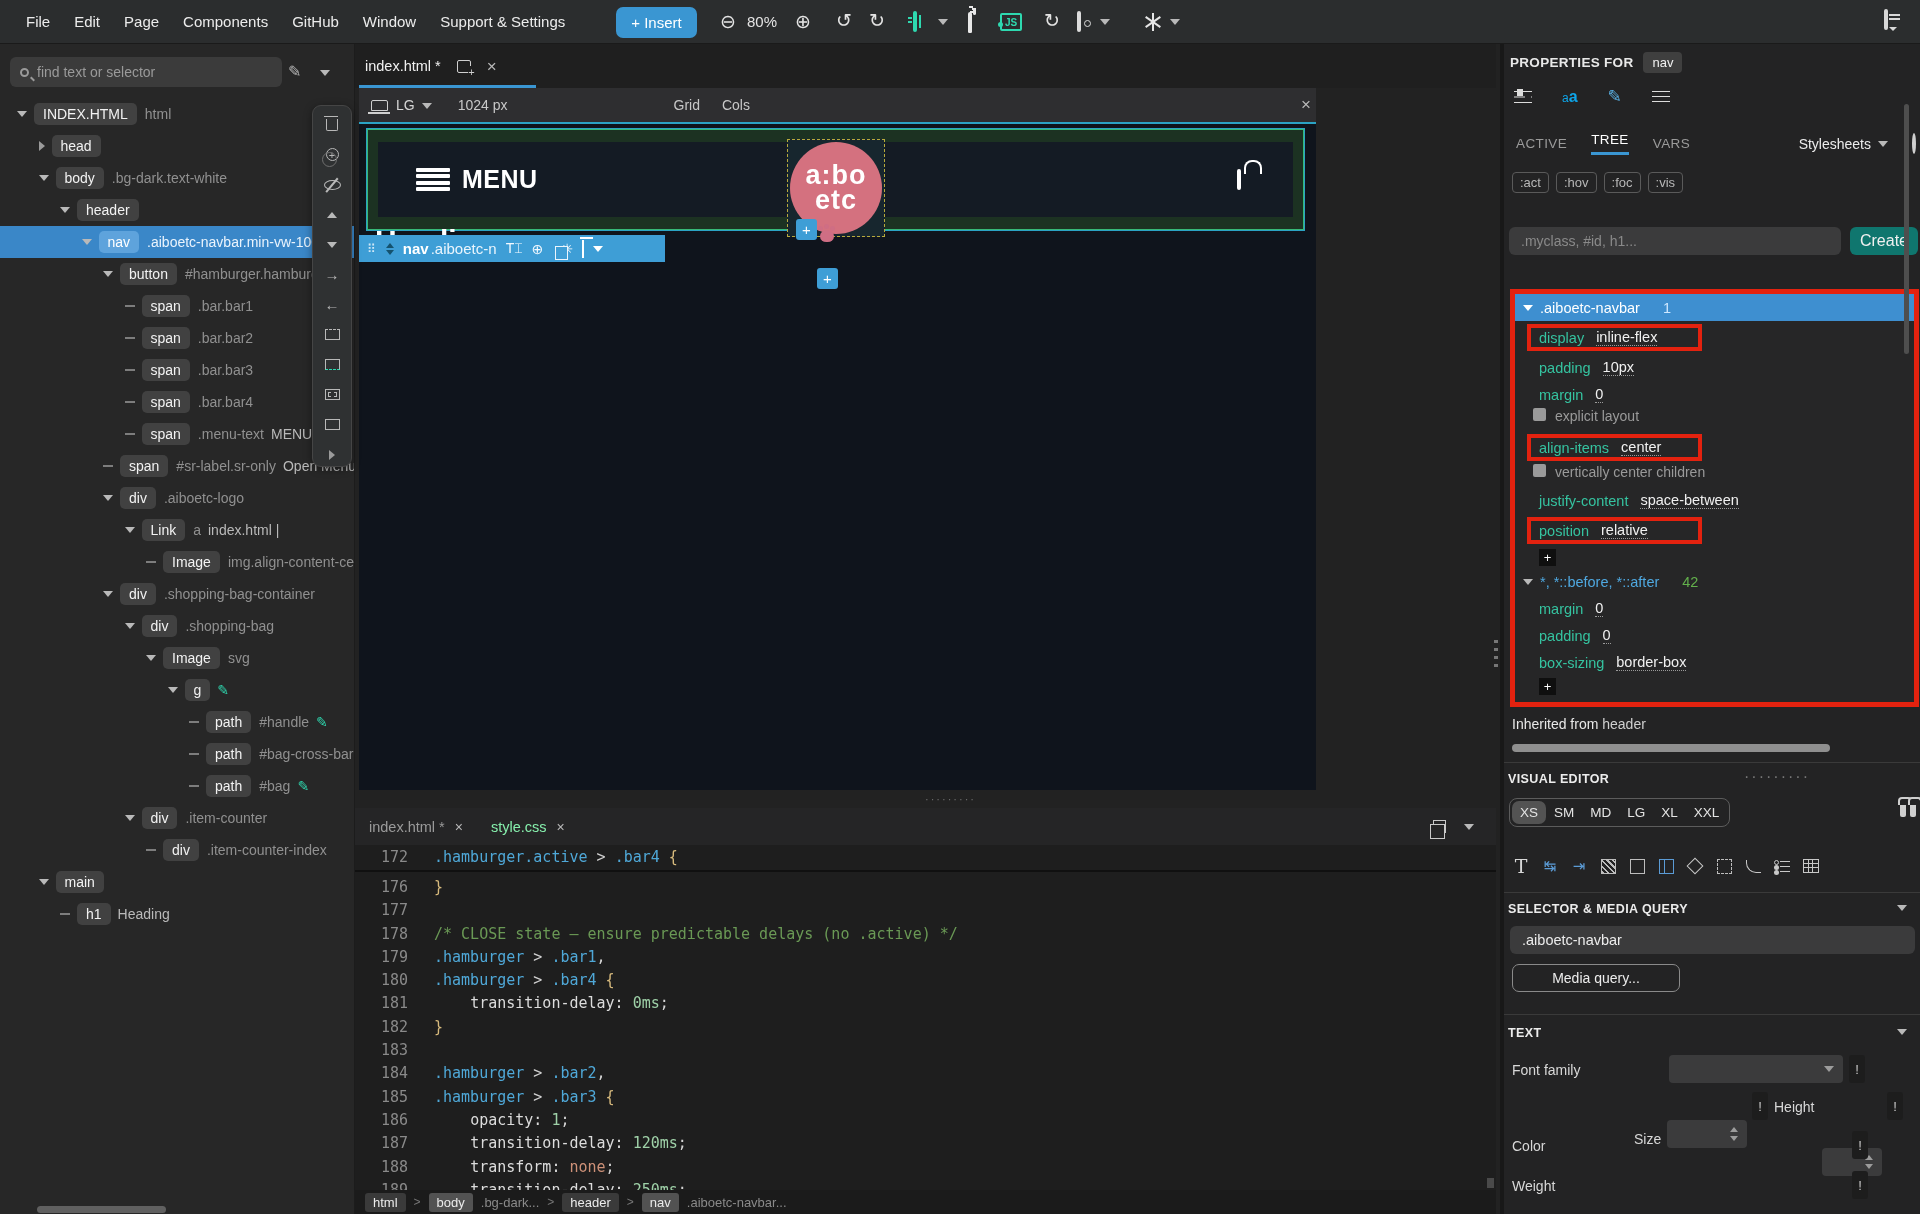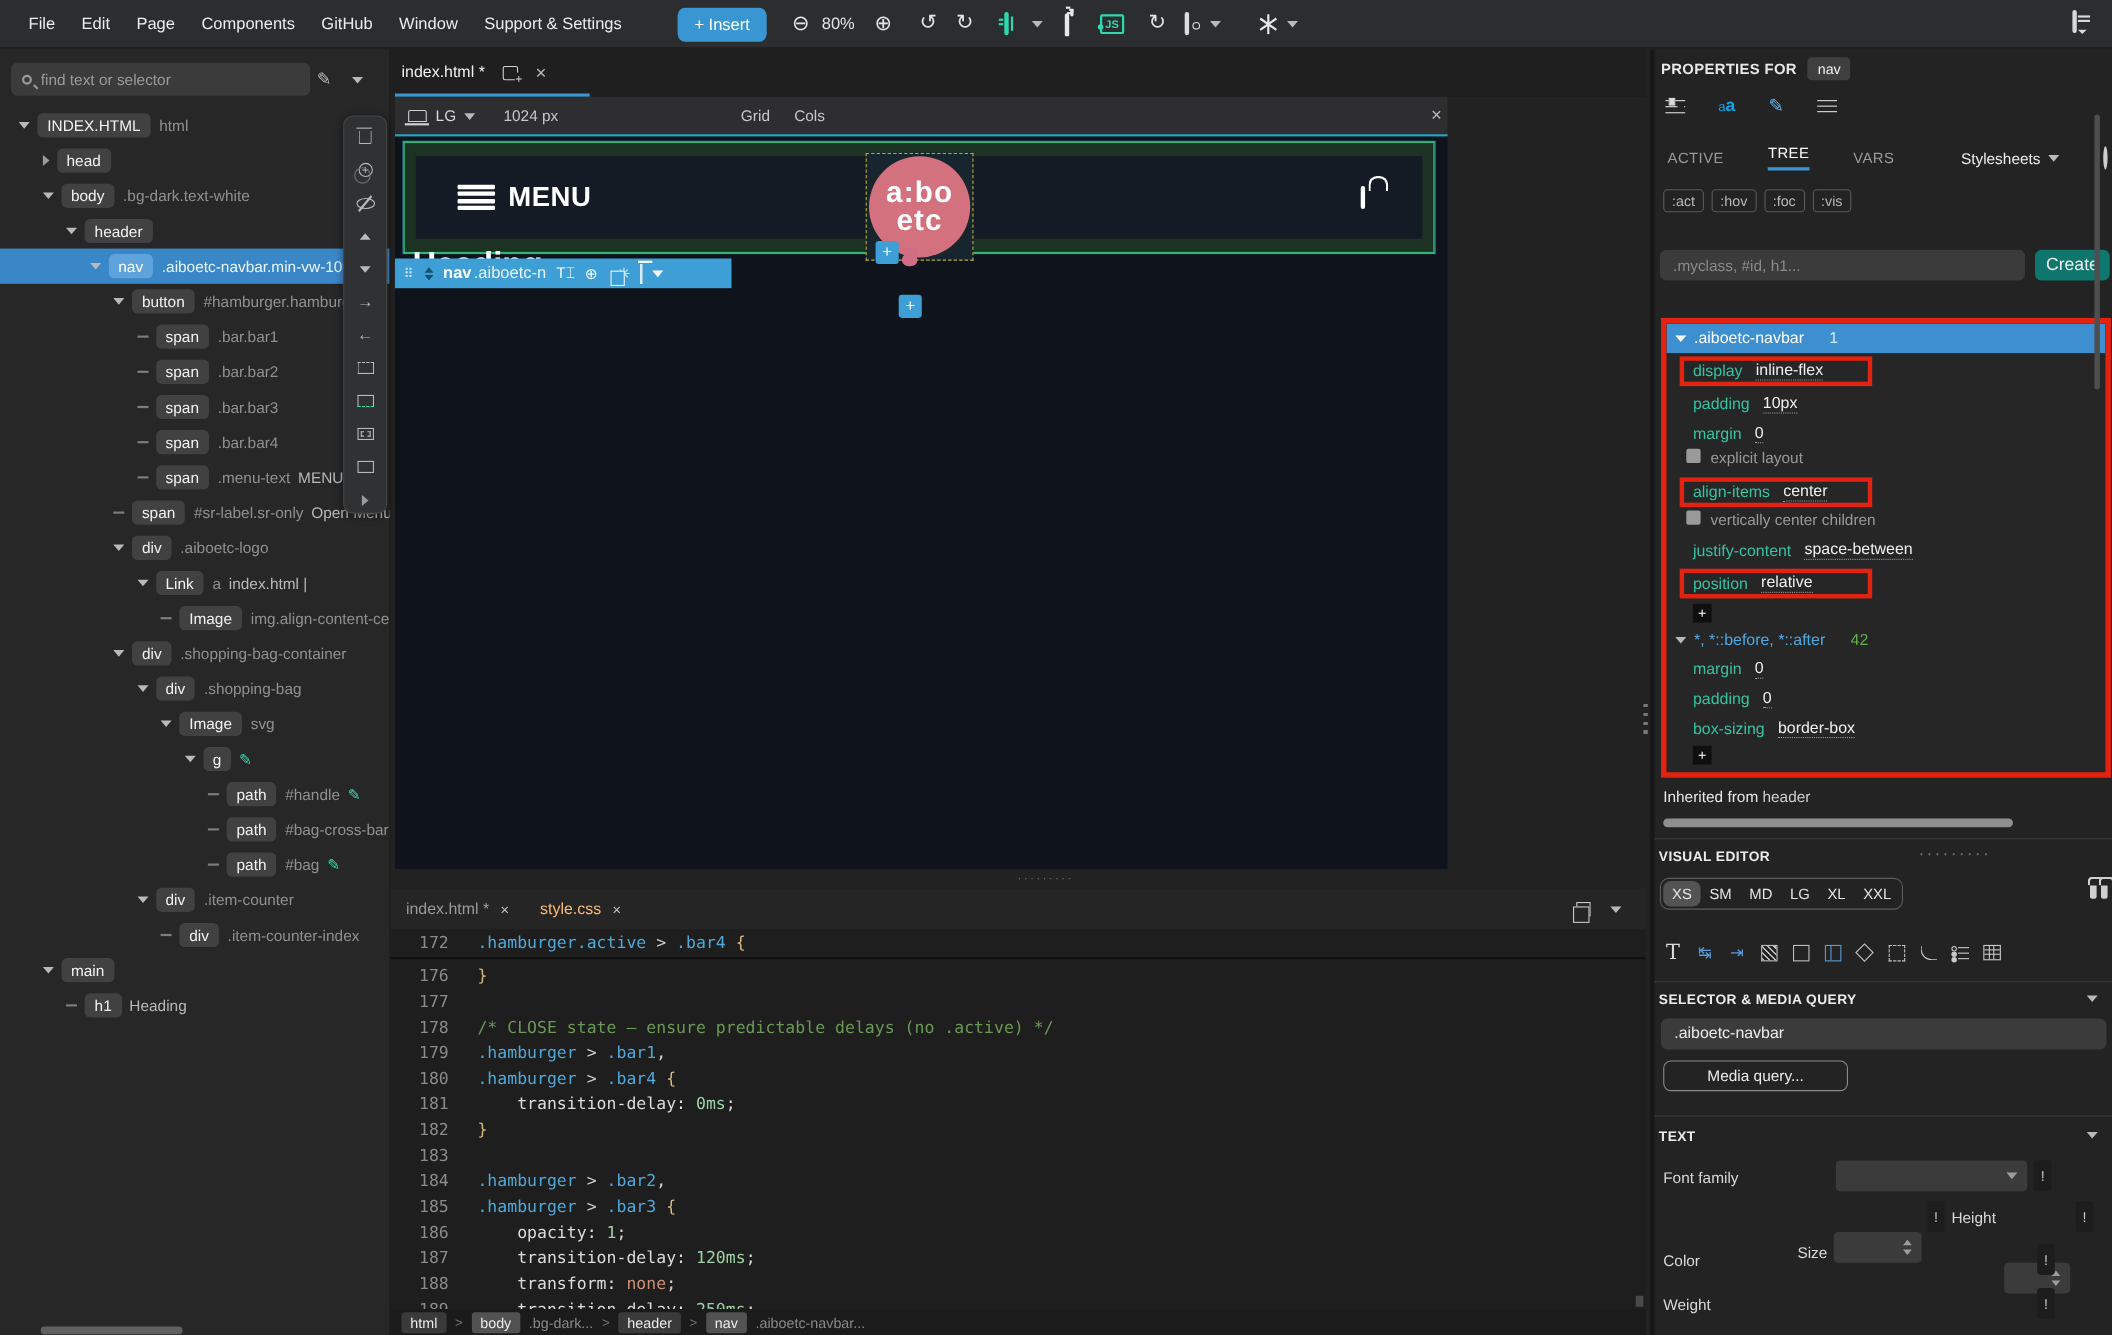--- a/index.html
+++ b/index.html
@@ -127,21 +127,21 @@
   .i-trash-w{width:11px;height:11px;border:1.5px solid #fff;border-top:none;position:relative;}
   .i-trash-w:before{content:"";position:absolute;left:-3px;top:-3px;width:13px;height:1.5px;background:#fff;}
   #heading-word{position:absolute;left:16px;top:100px;font-size:30px;font-weight:bold;color:#fff;z-index:4;}
   #plus-under{position:absolute;left:458px;top:144px;width:21px;height:21px;background:#3e9ed6;border-radius:3px;
               color:#fff;display:flex;align-items:center;justify-content:center;font-size:15px;z-index:5;}
   #resize-dots{position:absolute;left:925px;top:793px;width:50px;color:#6f6f6f;font-size:11px;letter-spacing:2px;}
   
   #code-tabs{position:absolute;left:355px;top:808px;width:1141px;height:37px;background:#252526;
              display:flex;align-items:center;font-size:14.5px;}
   .ctab{display:flex;align-items:center;gap:10px;padding:0 14px;height:100%;}
-  .ctab .lbl{color:#9a9a9a;} .ctab.active .lbl{color:#fdba74;}
+  .ctab .lbl{color:#9a9a9a;} .ctab.active .lbl{color:#86efac;}
   .i-split{width:13px;height:13px;border:1.5px solid #c9c9c9;position:relative;}
   .i-split:before{content:"";position:absolute;left:-4px;top:3px;width:13px;height:13px;border:1.5px solid #c9c9c9;background:#252526;}
   #code-body{position:absolute;left:355px;top:845px;width:1141px;height:345px;background:#1e1e1e;
              font-family:"DejaVu Sans Mono",monospace;font-size:15px;overflow:hidden;}
   .cline{height:23.3px;display:flex;align-items:center;white-space:pre;}
   .lnum{width:53px;text-align:right;color:#8a8a8a;flex:0 0 auto;padding-right:0;}
   .lcode{margin-left:26px;}
   .tk-s{color:#4fa8d8;} .tk-o{color:#d0d0d0;} .tk-b{color:#d7ba7d;} .tk-c{color:#6a9955;}
   .tk-p{color:#dcdcdc;} .tk-v{color:#9fd1a8;} .tk-vo{color:#ce9178;} .tk-x{color:#d4d4d4;}
   .fold-sep{height:2px;background:#101010;margin:2px 0 3px 0;}
@@ -560,21 +560,21 @@
     <div class="abs" style="left:6px;top:8px;display:flex;align-items:center;gap:10px;">
       <span style="font-size:13.5px;font-weight:bold;letter-spacing:.3px;">PROPERTIES FOR</span>
       <span id="props-chip">nav</span>
     </div>
     <div class="abs" style="left:10px;top:42px;display:flex;align-items:center;gap:30px;">
       <span class="i-mixer"></span>
       <span style="font-size:16px;color:#0ea5e9;"><span style="font-size:12px;">a</span><b>a</b></span>
       <span style="color:#5ab3e8;font-size:17px;">✎</span>
       <span class="i-lines"></span>
     </div>
-    <div class="abs" style="left:12px;top:88px;display:flex;align-items:center;gap:40px;width:400px;">
+    <div class="abs" style="left:12px;top:88px;display:flex;align-items:center;gap:24px;width:400px;">
       <span class="rtab">ACTIVE</span>
       <span class="rtab on" style="border-bottom:3px solid #3a96d2;padding-bottom:5px;">TREE</span>
       <span class="rtab">VARS</span>
       <span style="margin-left:auto;display:flex;align-items:center;gap:7px;font-size:14px;color:#ececec;">
         <span>Stylesheets</span>
           <span class="chev"></span>
       </span>
       <span><span class="i-search" style="border-color:#cfcfcf;margin:0;"></span></span>
     </div>
     <div class="abs" style="left:8px;top:128px;display:flex;gap:7px;">

